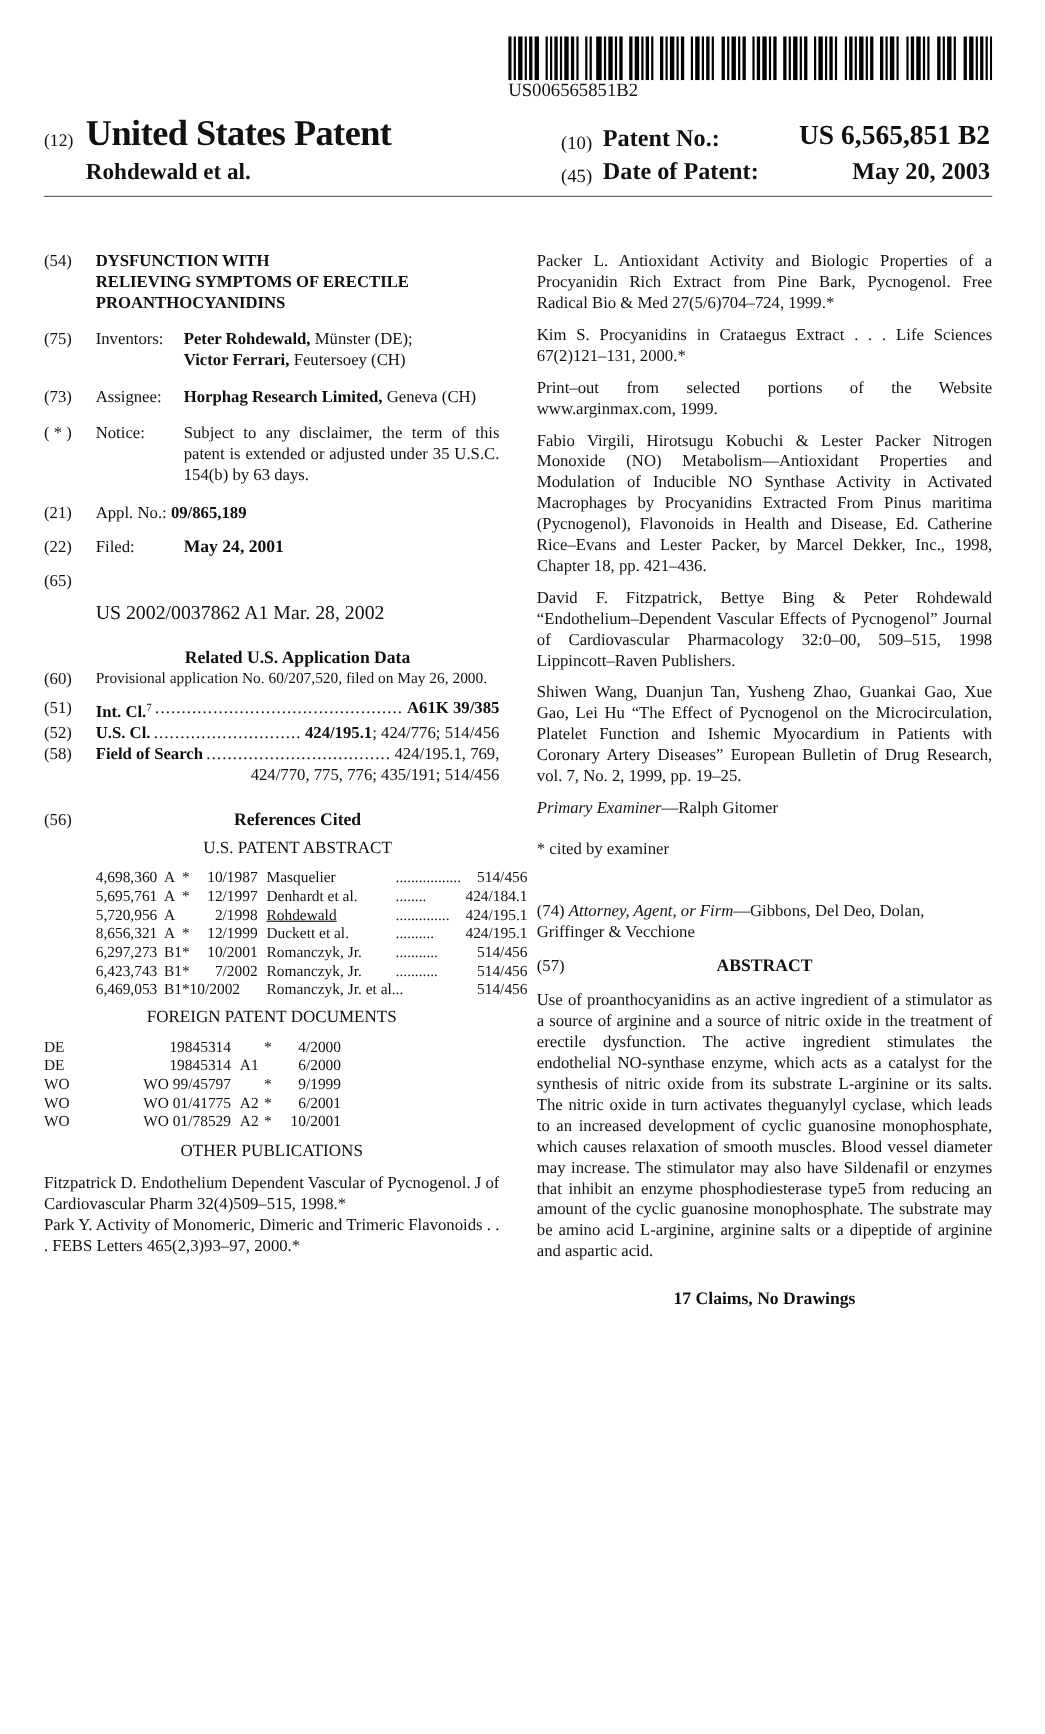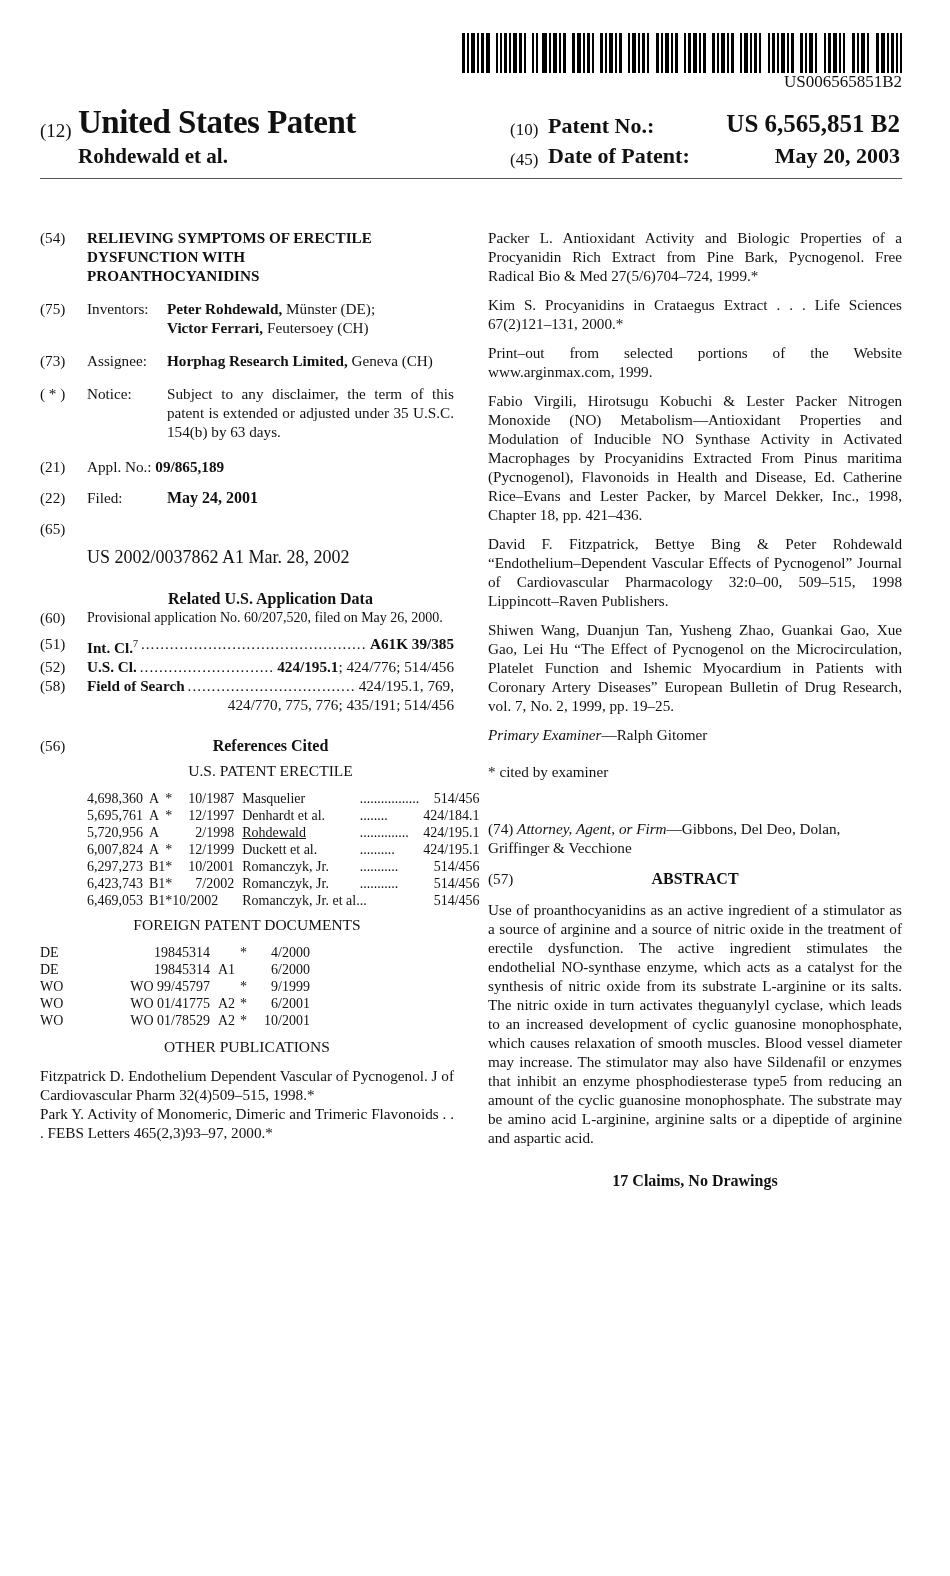--- a/index.html
+++ b/index.html
@@ -3,22 +3,22 @@
 <meta charset="utf-8">
 <style>
   html, body { margin: 0; padding: 0; background: #ffffff; }
   body {
     width: 950px; height: 1576px; position: relative; overflow: hidden;
     font-family: "Liberation Serif", "DejaVu Serif", serif; color: #111;
   }
   .abs { position: absolute; }
   
   #barcode { left: 462px; top: 33px; width: 440px; height: 40px; }
-  #barcode-text { left: 462px; top: 72px; width: 440px; text-align: right; font-size: 17px; letter-spacing: 0px; }
-  #kind-code { left: 40px; top: 120px; font-size: 19px; }
+  #barcode-text { left: 462px; top: 72px; width: 440px; text-align: left; font-size: 17px; letter-spacing: 0px; }
+  #kind-code { left: 40px; top: 120px; font-size: 16px; }
   #doc-type { left: 78px; top: 104px; font-size: 33px; font-weight: bold; letter-spacing: -0.5px; }
   #inventor-short { left: 78px; top: 144px; font-size: 21px; font-weight: bold; }
   #pno-code { left: 510px; top: 120px; font-size: 17px; }
   #pno-label { left: 548px; top: 113px; font-size: 22px; font-weight: bold; }
   #pno-value { right: 50px; top: 110px; font-size: 25px; font-weight: bold; }
   #date-code { left: 510px; top: 150px; font-size: 17px; }
   #date-label { left: 548px; top: 143px; font-size: 22px; font-weight: bold; }
   #date-value { right: 50px; top: 143px; font-size: 22px; font-weight: bold; }
   #header-rule { left: 40px; top: 178px; width: 862px; height: 0; border-top: 1.5px solid #555; }
 
@@ -147,22 +147,22 @@
 <div class="abs" id="date-code">(45)</div>
 <div class="abs" id="date-label">Date of Patent:</div>
 <div class="abs" id="date-value">May 20, 2003</div>
 <div class="abs" id="header-rule"></div>
 
 <div class="col" id="left-col">
 
   <div class="field" style="margin-bottom:14px;">
     <span class="code">(54)</span>
     <span class="body b">
+      <div>DYSFUNCTION WITH</div>
       <div>RELIEVING SYMPTOMS OF ERECTILE</div>
-      <div>DYSFUNCTION WITH</div>
       <div>PROANTHOCYANIDINS</div>
     </span>
   </div>
 
   <div class="field" style="margin-bottom:14px;">
     <span class="code">(75)</span>
     <span class="label">Inventors:</span>
     <span class="body">
       <div><span class="b">Peter Rohdewald,</span><span> Münster (DE);</span></div>
       <div><span class="b">Victor Ferrari,</span><span> Feutersoey (CH)</span></div>
@@ -221,21 +221,21 @@
     <span class="lbl">Field of Search</span>
     <span class="dots"></span>
     <span>424/195.1, 769,</span>
   </div>
   <div style="text-align:right; margin-bottom:22px;">424/770, 775, 776; 435/191; 514/456</div>
 
   <div class="field" style="margin-bottom:6px;">
     <span class="code">(56)</span>
     <span class="body center section-h">References Cited</span>
   </div>
-  <div class="sub-h" style="margin-left:47px;">U.S. PATENT ERECTILE</div>
+  <div class="sub-h" style="margin-left:47px;">U.S. PATENT ABSTRACT</div>
 
   <table class="refs" style="margin-left:47px; margin-bottom:4px;">
     <tbody id="us-tbody">
         <tr>
           <td style="text-align: right;">4,698,360</td>
           <td style="text-align: left; padding-left: 6px; width: 22px;">A</td>
           <td style="text-align: left; width: 12px;">*</td>
           <td style="text-align: right; padding-right: 8px;">10/1987</td>
           <td style="text-align: left;">Masquelier</td>
           <td style="text-align: left;"> .................</td>
@@ -253,21 +253,21 @@
         <tr>
           <td style="text-align: right;">5,720,956</td>
           <td style="text-align: left; padding-left: 6px; width: 22px;">A</td>
           <td style="text-align: left; width: 12px;"></td>
           <td style="text-align: right; padding-right: 8px;">2/1998</td>
           <td style="text-align: left; text-decoration: underline;">Rohdewald</td>
           <td style="text-align: left;"> ..............</td>
           <td style="text-align: right; padding-left: 4px;">424/195.1</td>
         </tr>
         <tr>
-          <td style="text-align: right;">6,007,824</td>
+          <td style="text-align: right;">8,656,321</td>
           <td style="text-align: left; padding-left: 6px; width: 22px;">A</td>
           <td style="text-align: left; width: 12px;">*</td>
           <td style="text-align: right; padding-right: 8px;">12/1999</td>
           <td style="text-align: left;">Duckett et al.</td>
           <td style="text-align: left;"> ..........</td>
           <td style="text-align: right; padding-left: 4px;">424/195.1</td>
         </tr>
         <tr>
           <td style="text-align: right;">6,297,273</td>
           <td style="text-align: left; padding-left: 6px; width: 22px;">B1</td>

